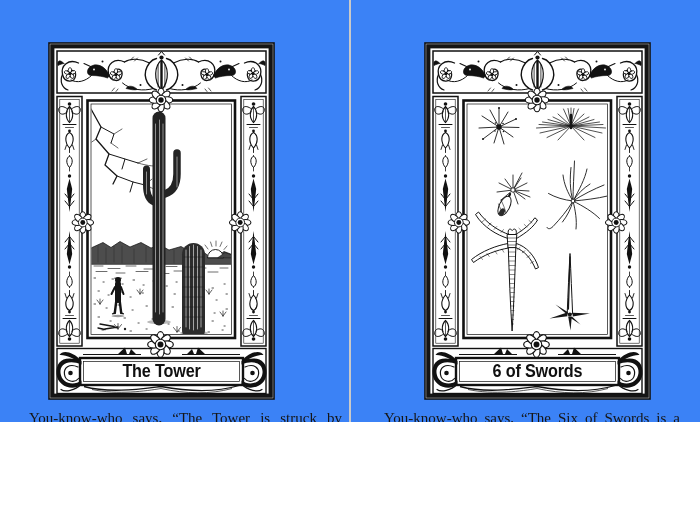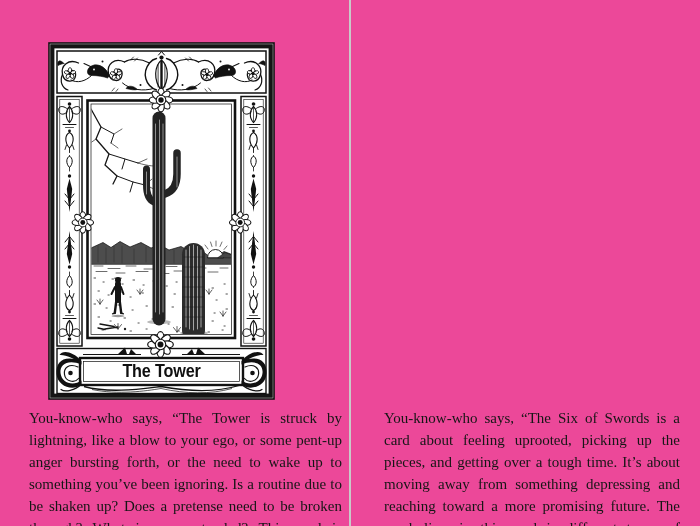--- a/index.html
+++ b/index.html
@@ -1,17 +1,17 @@
 <!DOCTYPE html>
 <html><head>
 <meta charset="utf-8">
 <style>
   html,body { margin:0; padding:0; background:#ffffff; }
   .page {
-    position:relative; width:700px; height:526px; background:#ec4899;
+    position:relative; width:700px; height:422px; background:#3b82f6;
     overflow:hidden; font-family:"Liberation Serif", serif; color:#161616;
   }
   .spread-divider {
     position:absolute; left:349px; top:0; width:2px; height:526px;
     background:#c9c9c9;
   }
   .card { position:absolute; top:42px; width:227px; height:358px; }
   .card--left  { left:48px; }
   .card--right { left:424px; }
   .card svg.card-art { display:block; width:227px; height:358px; }
@@ -299,15 +299,23 @@
   <div class="card card--left">
     <svg class="card-art" viewBox="0 0 227 358">
       <use href="#frame"></use>
       <use href="#scene-tower"></use>
       <use href="#rosettes"></use>
     </svg>
     <div class="card-title">The Tower</div>
   </div>
   <p class="caption caption--left">You-know-who says, “The Tower is struck by lightning, like a blow to your ego, or some pent-up anger bursting forth, or the need to wake up to something you’ve been ignoring.  Is a routine due to be shaken up?  Does a pretense need to be broken through?  What is over-extended?  This card is ultimately asking, what do you need to ‘snap out of’?  —Godspeed!”</p>
 
+  <div class="card card--right">
+    <svg class="card-art" viewBox="0 0 227 358">
+      <use href="#frame"></use>
+      <use href="#scene-swords"></use>
+      <use href="#rosettes"></use>
+    </svg>
+    <div class="card-title">6 of Swords</div>
+  </div>
   <p class="caption caption--right">You-know-who says, “The Six of Swords is a card about feeling uprooted, picking up the pieces, and getting over a tough time.  It’s about moving away from something depressing and reaching toward a more promising future.  The symbolism in this card is different types of penetrating approaches, sharp focus, the ‘brass tacks’ or essential details.  —Godspeed!”</p>
 
 </div>
 
 </body></html>

